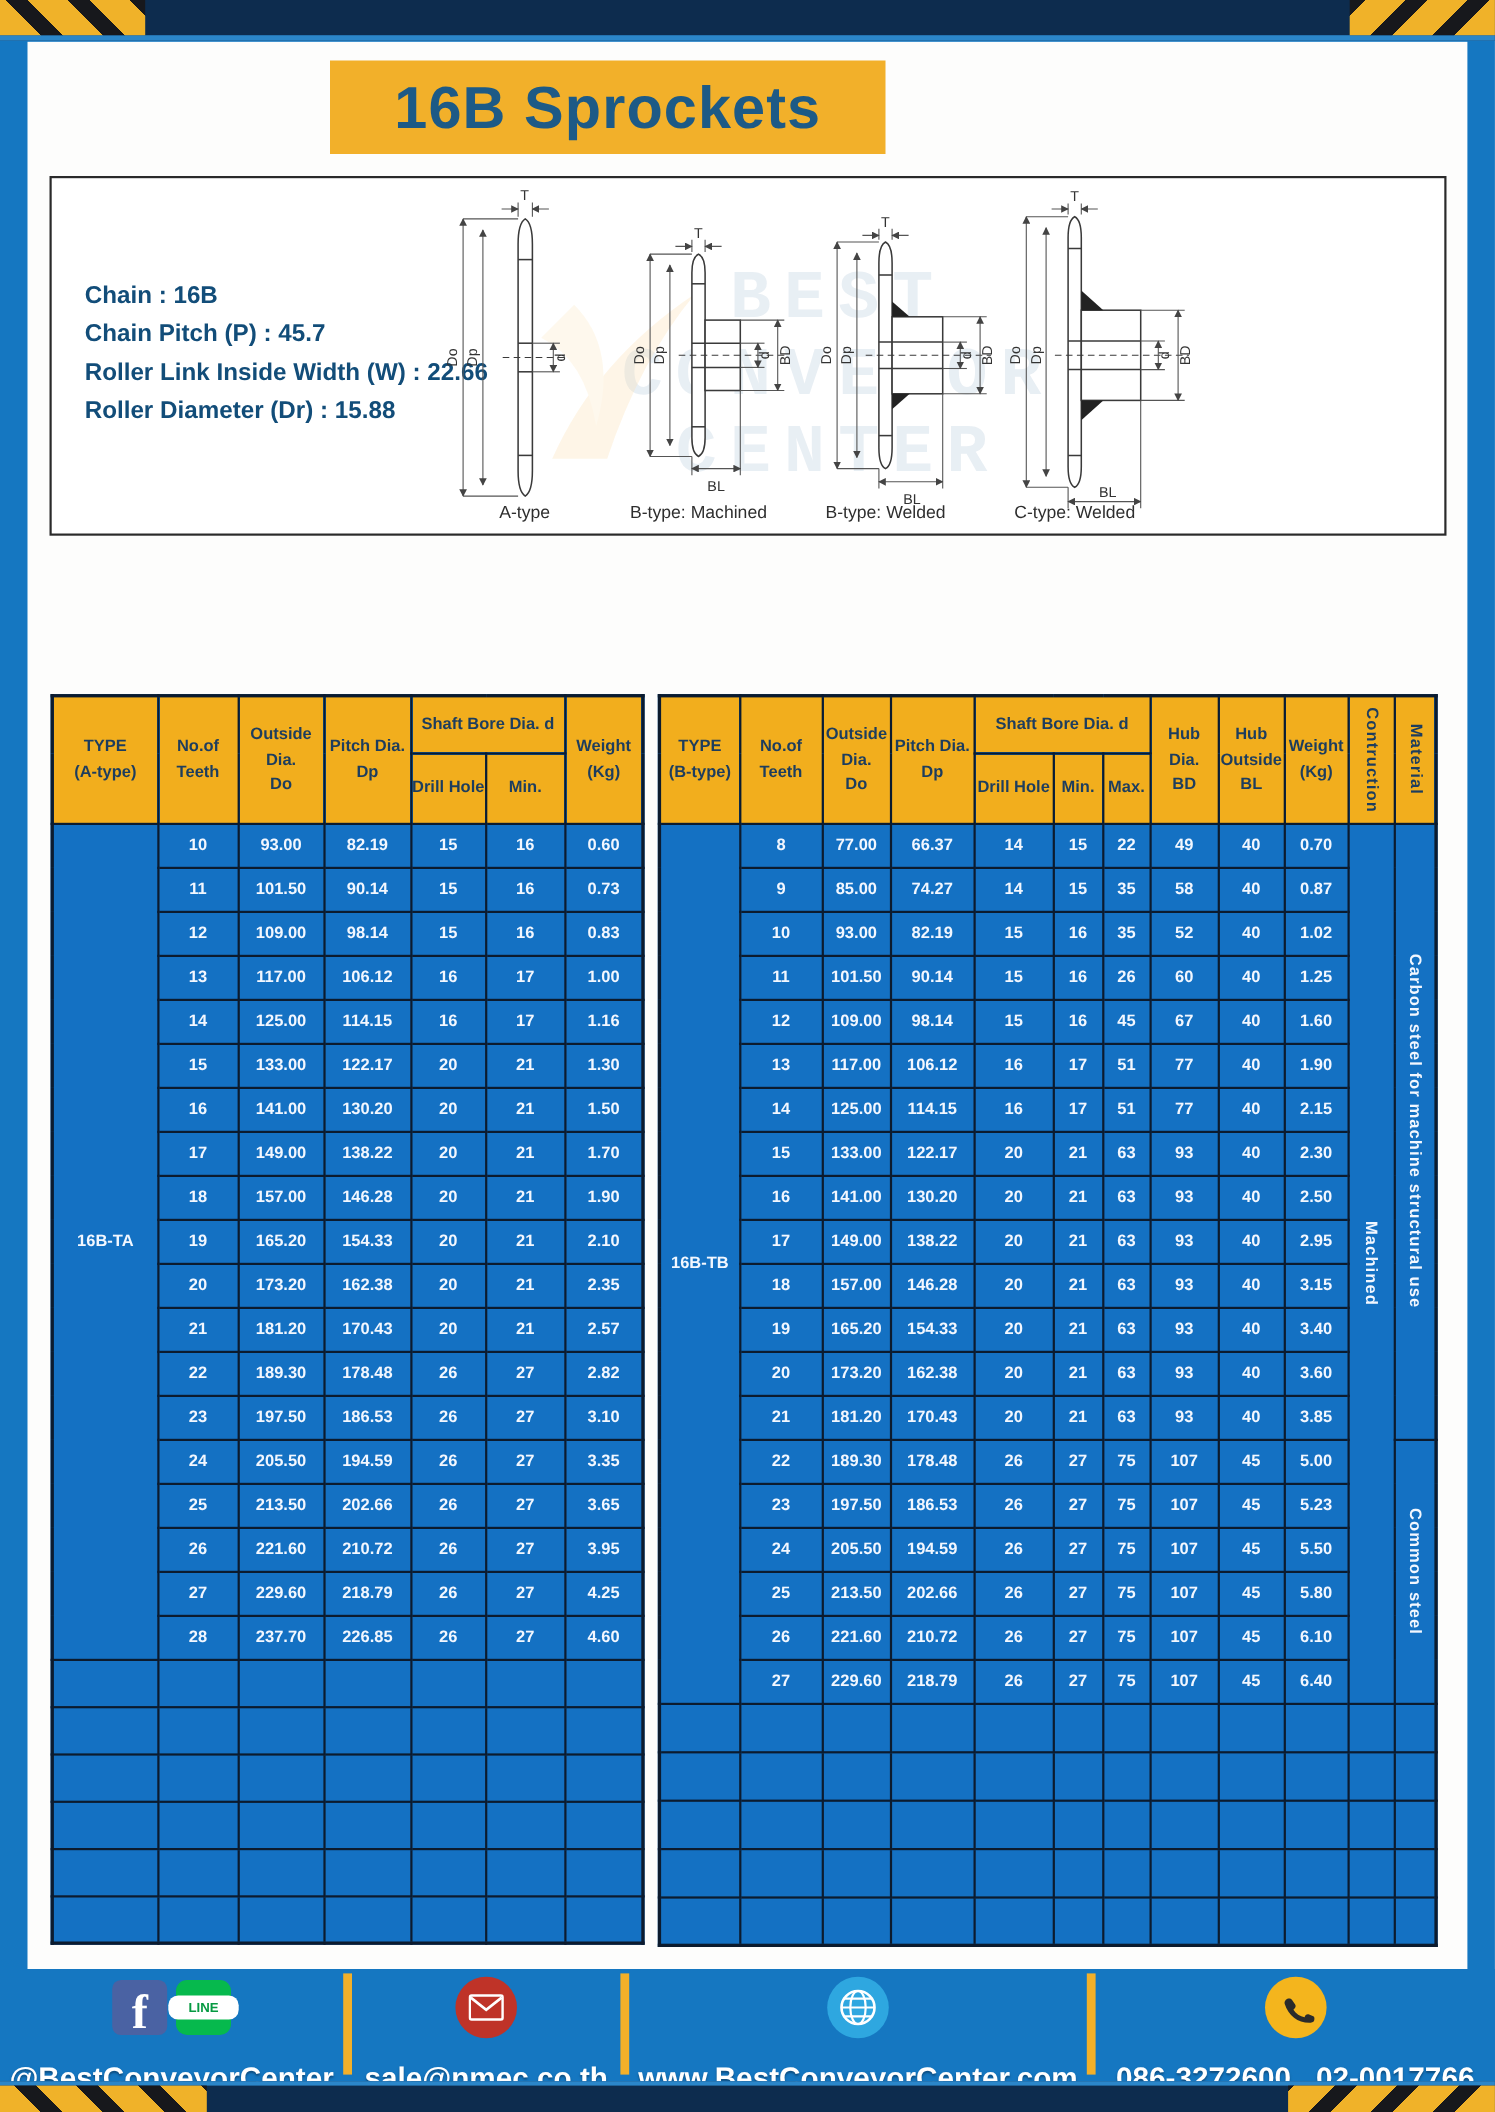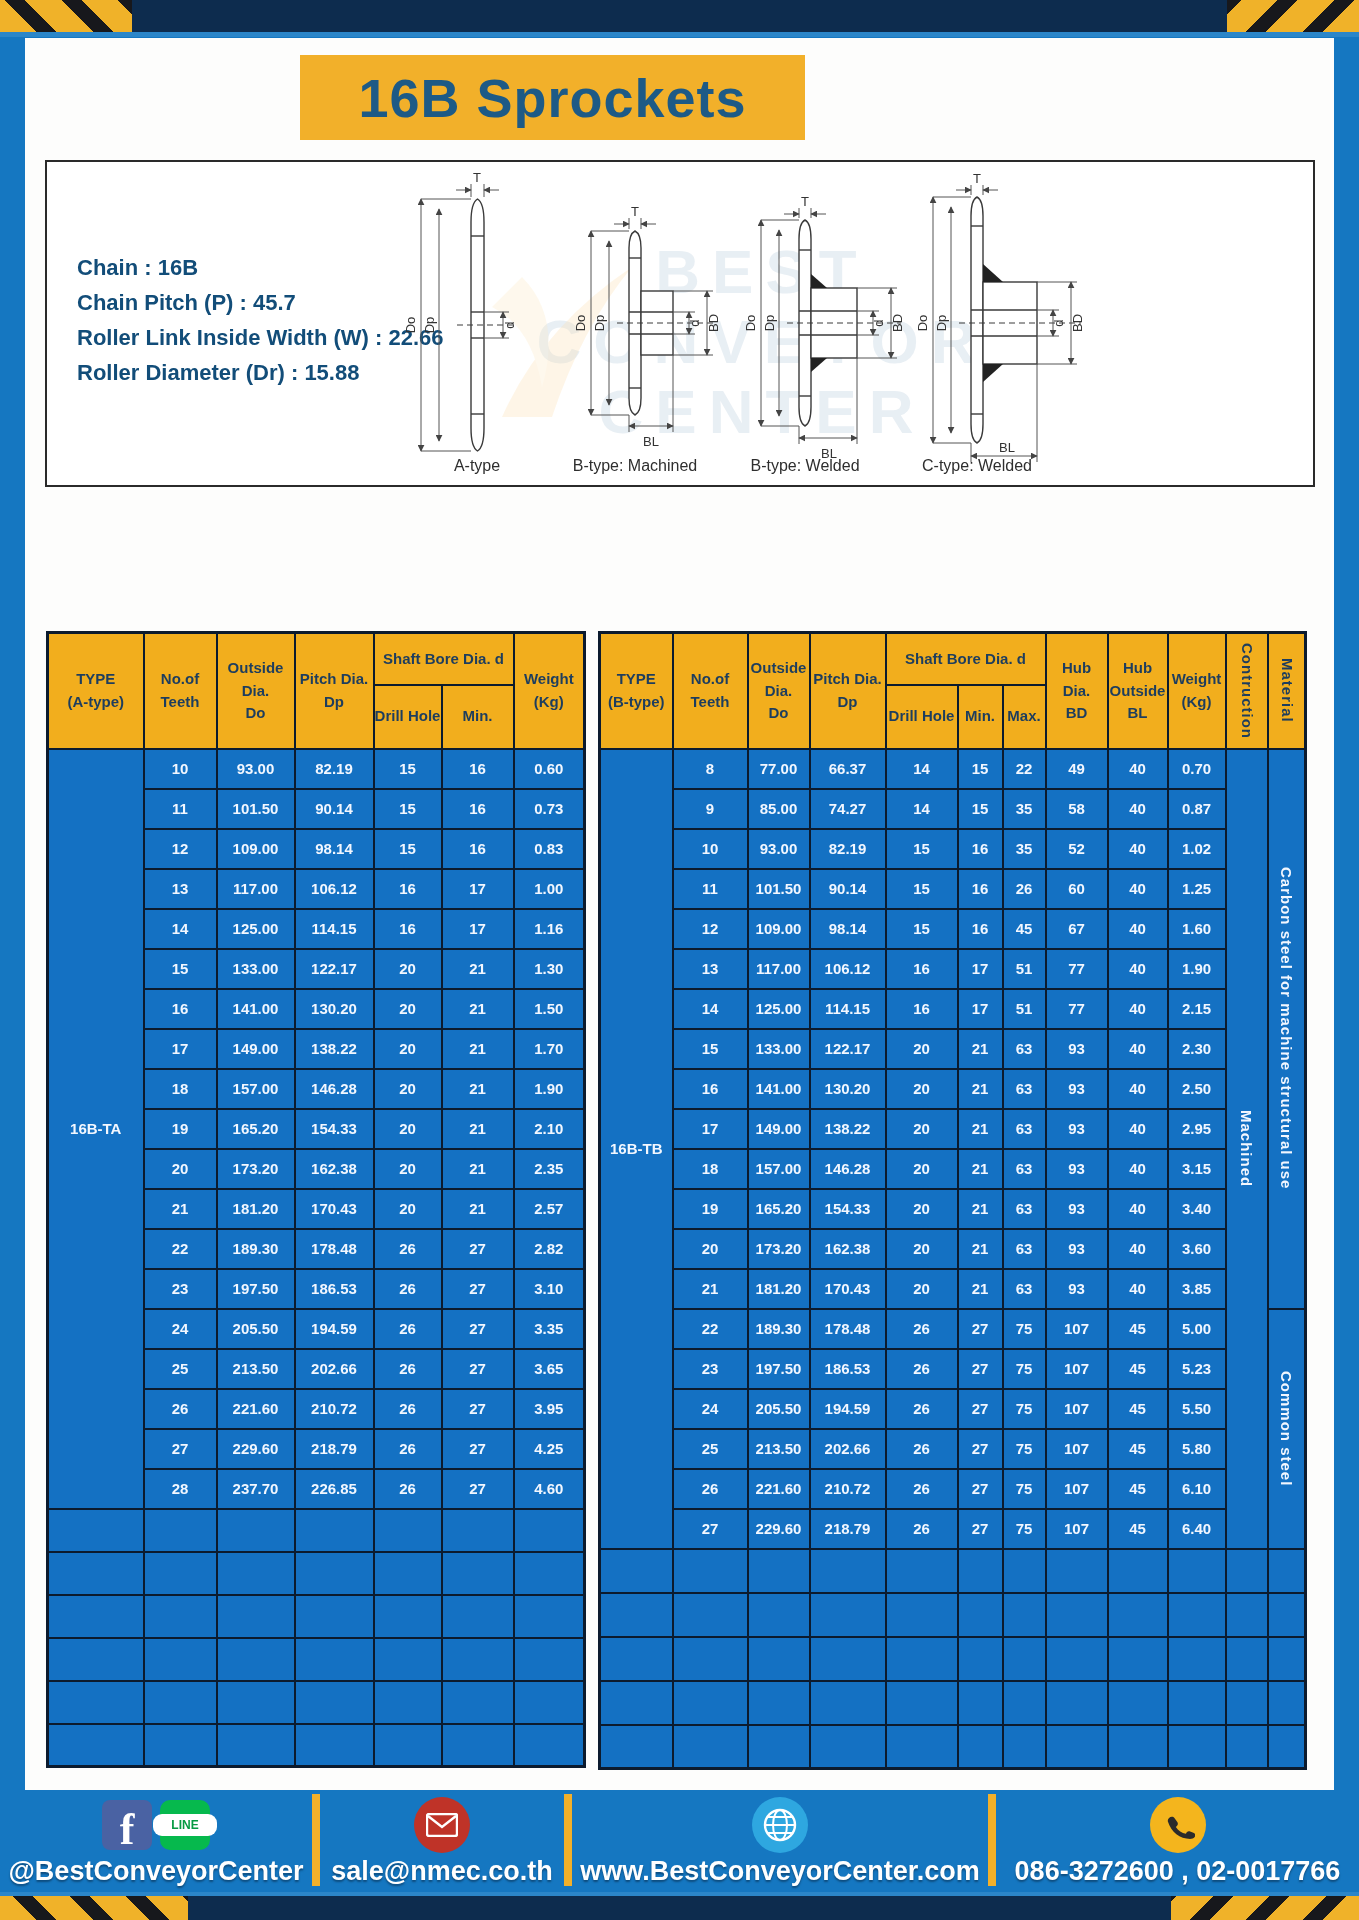--- a/index.html
+++ b/index.html
@@ -19,21 +19,21 @@
   
   .title-box{position:absolute;left:275px;top:17px;width:505px;height:85px;background:#f2b02a;
              display:flex;align-items:center;justify-content:center;}
   .title-box h1{margin:16px;font-size:54px;font-weight:bold;color:#1d5a86;letter-spacing:1px;}
   
   .spec-box{position:absolute;left:20px;top:122px;width:1270px;height:327px;background:#ffffff;
             border:2px solid #2a2a2a;box-sizing:border-box;}
   .spec-lines{position:absolute;left:30px;top:88px;font-size:22px;font-weight:bold;color:#124d79;
               line-height:35px;white-space:nowrap;}
   .watermark{position:absolute;left:395px;top:55px;width:640px;height:250px;opacity:.35;
-             display:flex;flex-direction:column;justify-content:center;z-index:0;pointer-events:none;}
+             display:flex;flex-direction:column;justify-content:center;z-index:0;pointer-events:none;font-family:Liberation Mono, monospace;}
   .watermark .wm{font-size:62px;font-weight:bold;letter-spacing:12px;color:rgba(110,150,185,.45);line-height:70px;text-align:center;}
   .wm-swoosh{position:absolute;left:40px;top:20px;opacity:.30;}
   .drawings{position:absolute;left:330px;top:8px;z-index:1;}
   .drawings text{font-size:13px;fill:#333;font-family:"Liberation Sans",sans-serif;}
   .drawings text.fig{font-size:16px;fill:#2e2e2e;}
   
   table.spec{border-collapse:collapse;table-layout:fixed;position:absolute;background:#1471c3;}
   #tbl-a{left:21px;top:593px;width:540px;}
   #tbl-b{left:573px;top:593px;width:706px;}
   table.spec th,table.spec td{border:2px solid #0c1b2e;text-align:center;vertical-align:middle;
@@ -46,21 +46,21 @@
   tbody tr.d{height:40px;} #tbl-a tbody tr.e{height:43px;} #tbl-b tbody tr.e{height:44px;}
   .vert{writing-mode:vertical-rl;text-orientation:mixed;letter-spacing:1px;}
   td.vert{font-size:14px;}
   th.vert{font-size:14px;}
   
   .footer{position:absolute;left:0;top:1790px;width:1359px;height:106px;background:#1577c1;
           display:grid;grid-template-columns:312px 8px 244px 8px 416px 8px 363px;}
   .f-col{display:flex;flex-direction:column;align-items:center;justify-content:flex-start;padding-top:6px;}
   .f-sep{background:#f2b02a;height:92px;margin-top:4px;}
   .f-icons{height:58px;display:flex;align-items:center;gap:8px;}
-  .f-text{margin-top:2px;font-size:27px;font-weight:bold;color:#ffffff;
+  .f-text{margin-top:20px;font-size:27px;font-weight:bold;color:#ffffff;
           text-shadow:0 2px 2px rgba(8,40,70,.55);white-space:nowrap;}
   .icon-fb{width:50px;height:50px;border-radius:8px;background:#4a62a3;color:#fff;
            font-family:"Liberation Serif",serif;font-weight:bold;font-size:44px;
            display:flex;align-items:flex-end;justify-content:center;line-height:.9;}
   .icon-line{width:50px;height:50px;border-radius:10px;background:#06b94d;
            display:flex;align-items:center;justify-content:center;}
   .icon-line .bubble{background:#fff;border-radius:9px;padding:4px 18px;font-size:12px;
            font-weight:bold;color:#069a42;}
   .circle{width:56px;height:56px;border-radius:50%;display:flex;align-items:center;justify-content:center;}
   .icon-mail{background:#bf3328;} .icon-globe{background:#2ea7e0;} .icon-phone{background:#f4b51d;}

